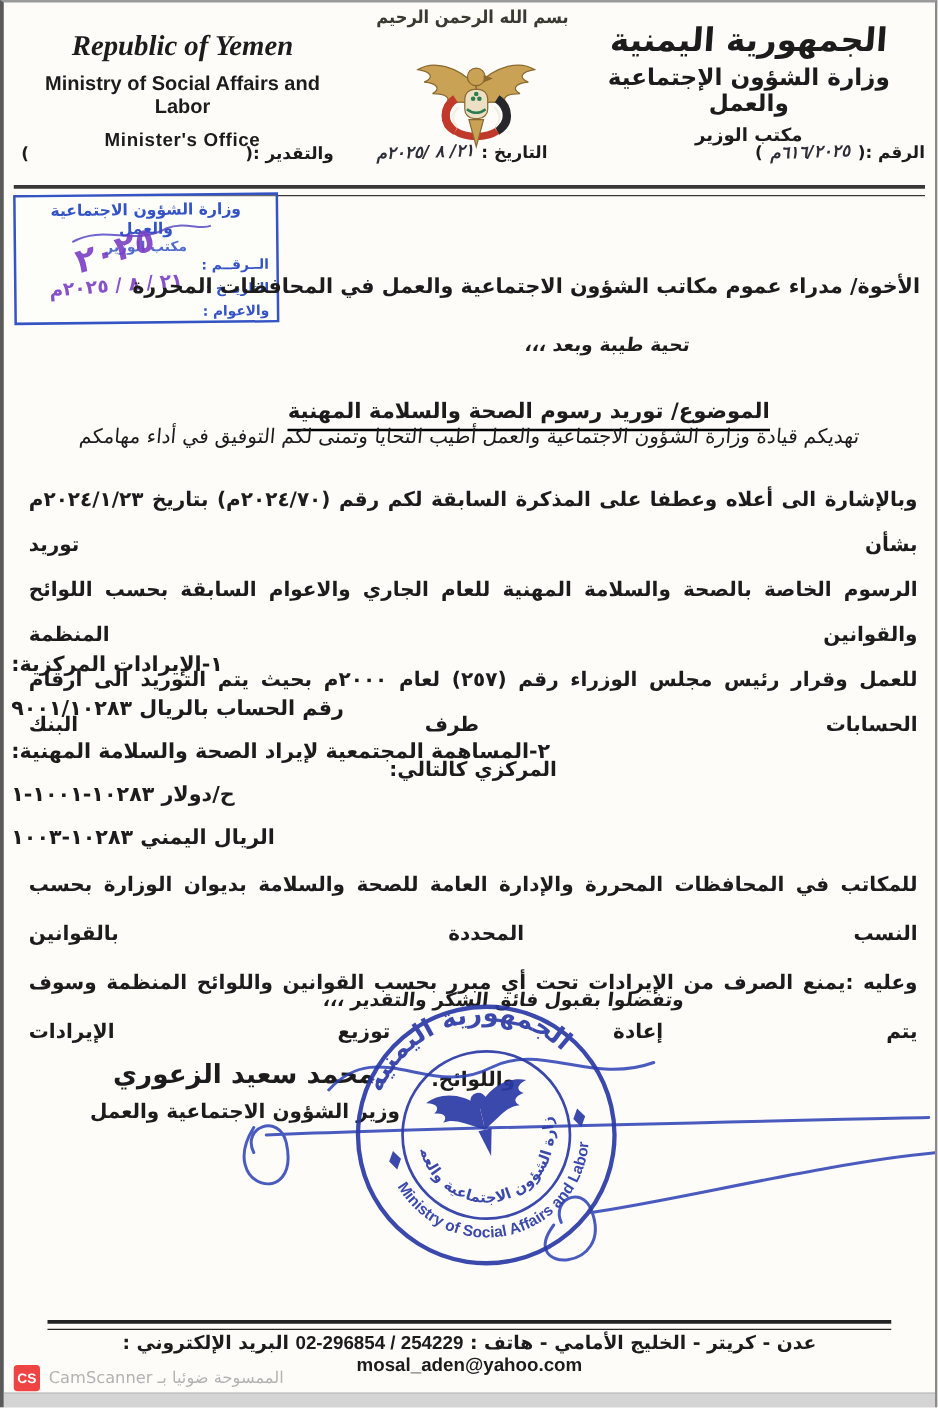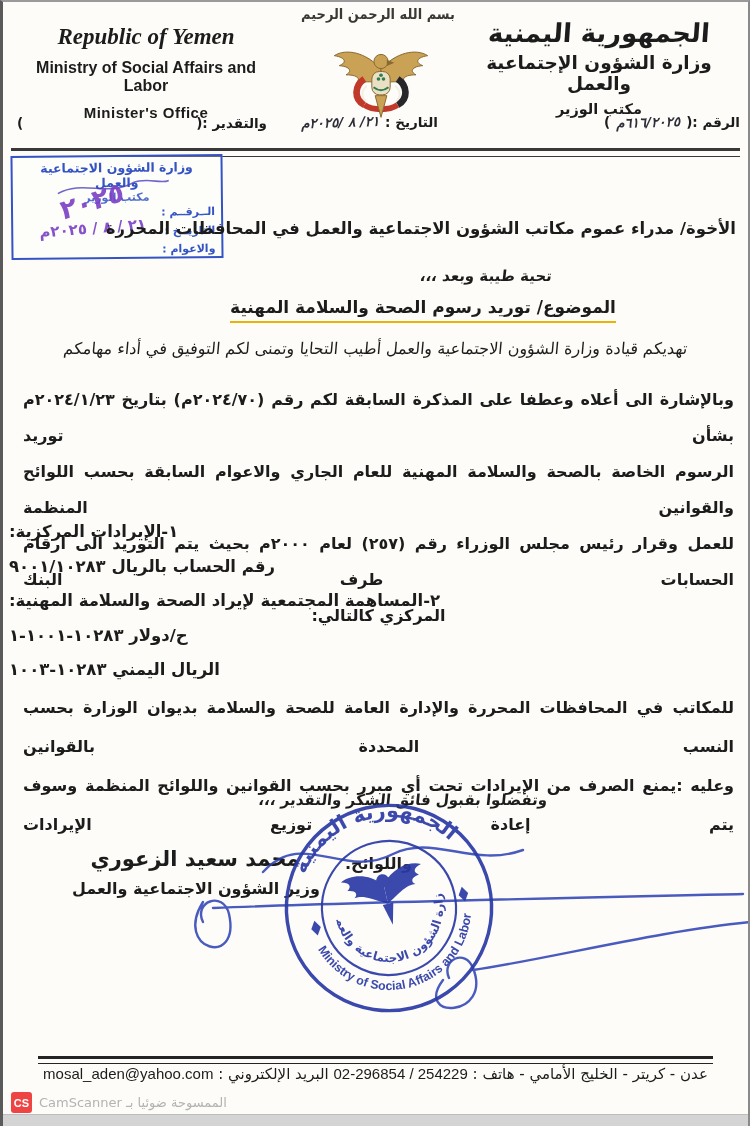--- a/index.html
+++ b/index.html
@@ -33,37 +33,37 @@
   .rs1{font-size:12.5px; text-align:center;}
   .rs2{font-size:11px; text-align:center; margin-top:1px; opacity:.85;}
   .rs-row{font-size:11px; line-height:18.5px; text-align:right;}
   .rs-hand-big{position:absolute; left:46px; top:28px; color:#7b3fc4; font-size:27px; font-weight:bold; transform:rotate(-17deg) skewX(-8deg); opacity:.9;}
   .rs-hand-date{position:absolute; left:26px; top:62px; color:#7b3fc4; font-size:15px; font-weight:bold; transform:rotate(-4deg); opacity:.9;}
   .rs-scribble{position:absolute; left:40px; top:18px; width:120px; height:26px;}
   
   .addressee{right:12px; top:217px; left:12px; direction:rtl; text-align:right; font-weight:bold; font-size:16.5px;}
   .greeting{right:196px; top:265px; direction:rtl; font-size:15px; font-weight:bold; transform:skewX(-6deg); white-space:nowrap;}
   .subject{left:120px; top:295px; width:600px; text-align:center; direction:rtl;}
-  .subject span{display:inline-block; font-weight:bold; font-size:17px; border-bottom:2px solid #eab308; padding-bottom:4px;}
+  .subject span{display:inline-block; font-weight:bold; font-size:17px; border-bottom:2px solid #000000; padding-bottom:4px;margin-top:22px;}
   .salutation{left:25px; right:25px; top:337px; text-align:center; direction:rtl; font-size:16px; transform:skewX(-5deg); white-space:nowrap;}
   .para{direction:rtl; font-weight:bold; font-size:16px;}
   .p1{left:20px; right:14px; top:380px; line-height:36px;}
   .jline{text-align:justify; text-align-last:justify;}
   .rline{text-align:center;}
   .accounts{left:6px; right:15px; top:513px; direction:rtl; text-align:left; font-weight:bold; font-size:16.5px; line-height:34.5px;}
   .p2{left:20px; right:14px; top:686px; line-height:39px;}
   .closing{left:130px; top:789px; width:540px; text-align:center; direction:rtl; font-size:15px; font-weight:bold; transform:skewX(-6deg);}
   
   .sig-name{left:52px; top:845px; width:280px; text-align:center; font-weight:bold; font-size:21px; direction:rtl;}
   .sig-title{left:28px; top:877px; width:330px; text-align:center; font-weight:bold; font-size:16px; direction:rtl;}
   .round-stamp{left:278px; top:798px; width:216px; height:216px; transform:rotate(-13deg); opacity:.92;}
   .sig-scrawl{left:140px; top:808px; width:610px; height:200px; pointer-events:none;}
   
   .f-rule{left:35px; right:35px; top:1054px; height:4px; border-top:3px solid #242424; border-bottom:1px solid #242424;}
-  .f-text{left:10px; right:10px; top:1063px; text-align:center; direction:rtl; font-weight:normal; font-size:15px;}
+  .f-text{left:10px; right:10px; top:1063px; text-align:center; direction:rtl; font-weight:bold; font-size:15px;}
   .f-text .ltr{direction:ltr; unicode-bidi:isolate; font-family:"Liberation Sans", sans-serif;}
   .watermark{left:8px; top:1090px; display:flex; align-items:center; gap:7px; color:#adadad;}
   .cs-box{width:21px; height:21px; background:#ef4444; color:#fff; border-radius:3px; font-family:"Liberation Sans", sans-serif;
           font-weight:bold; font-size:11px; display:flex; align-items:center; justify-content:center;}
   .wm-text{font-size:13px; direction:rtl; unicode-bidi:isolate; color:#b3b3b3;}
   .scan-bottom{left:0; right:0; top:1112px; height:14px; background:#d4d4d4; border-top:1px solid #bdbdbd;}
 </style>
 </head>
 <body>
 

